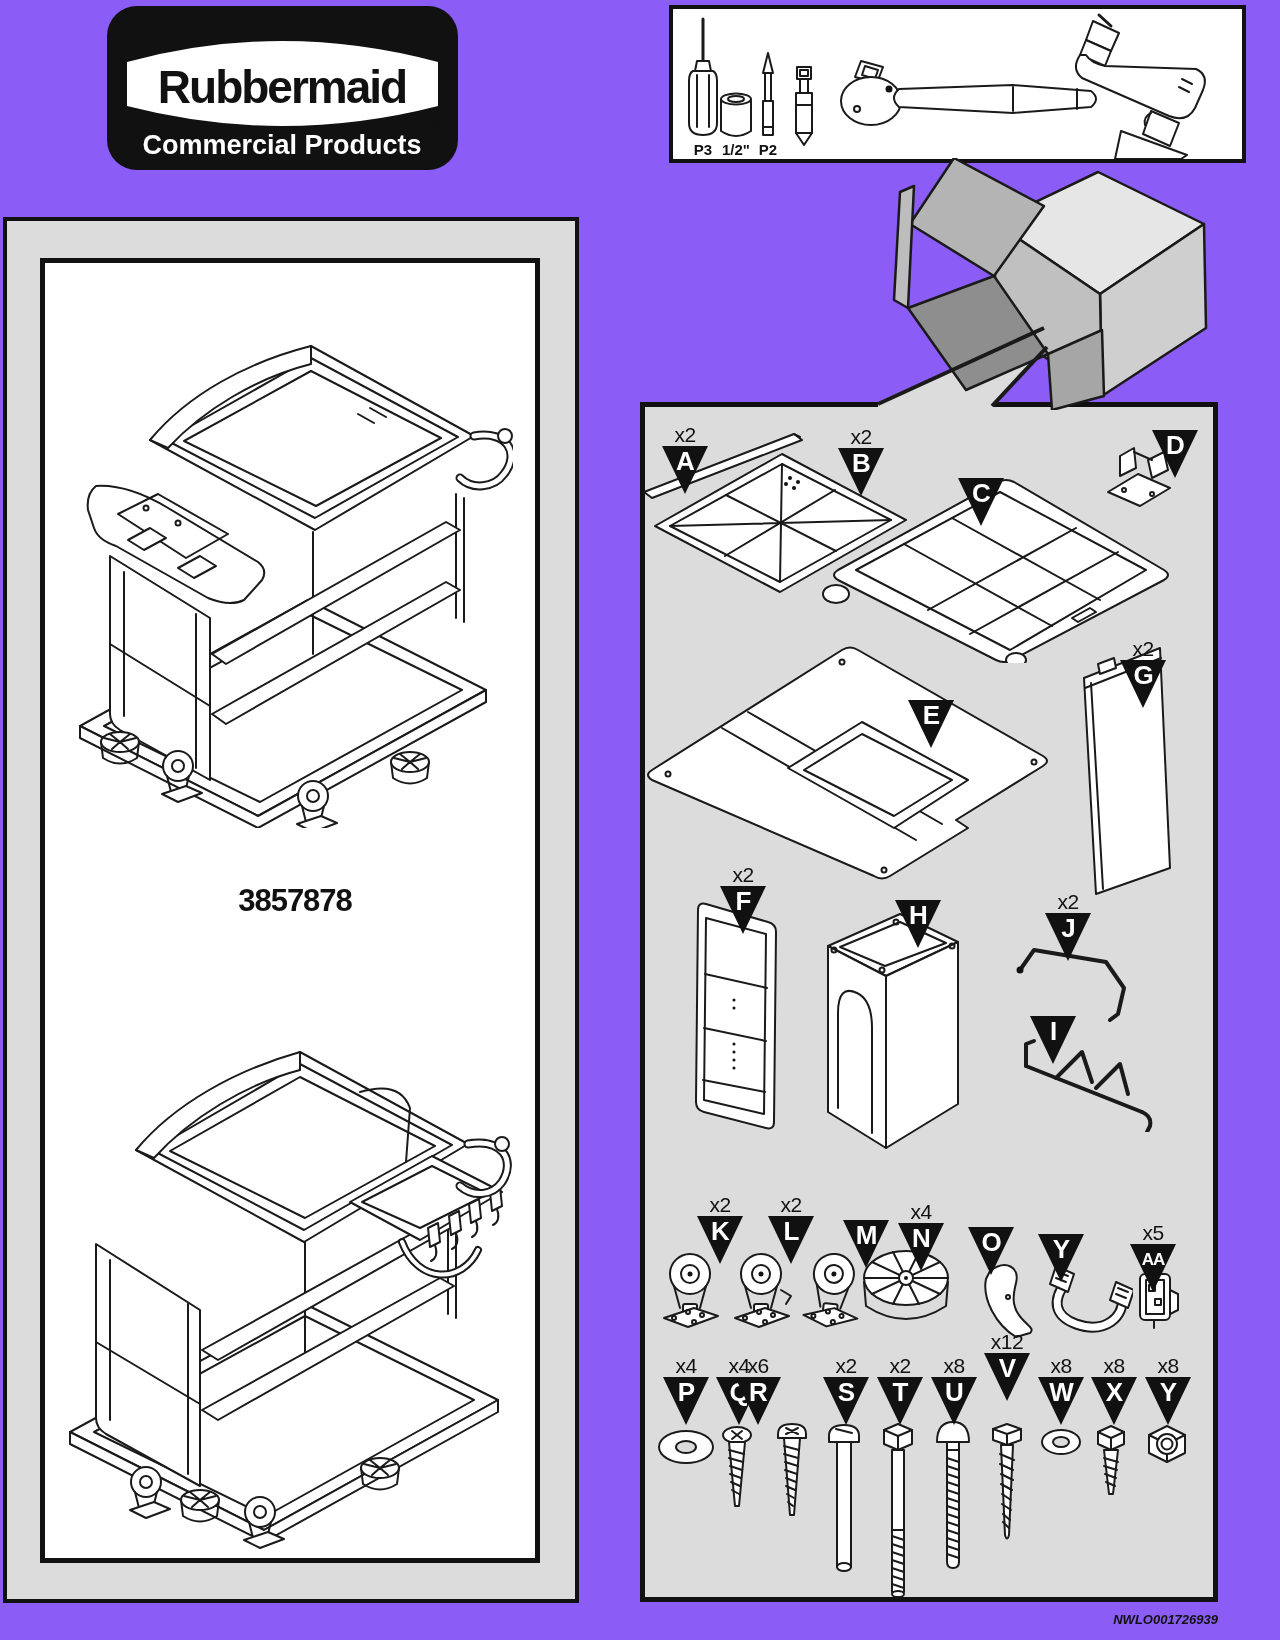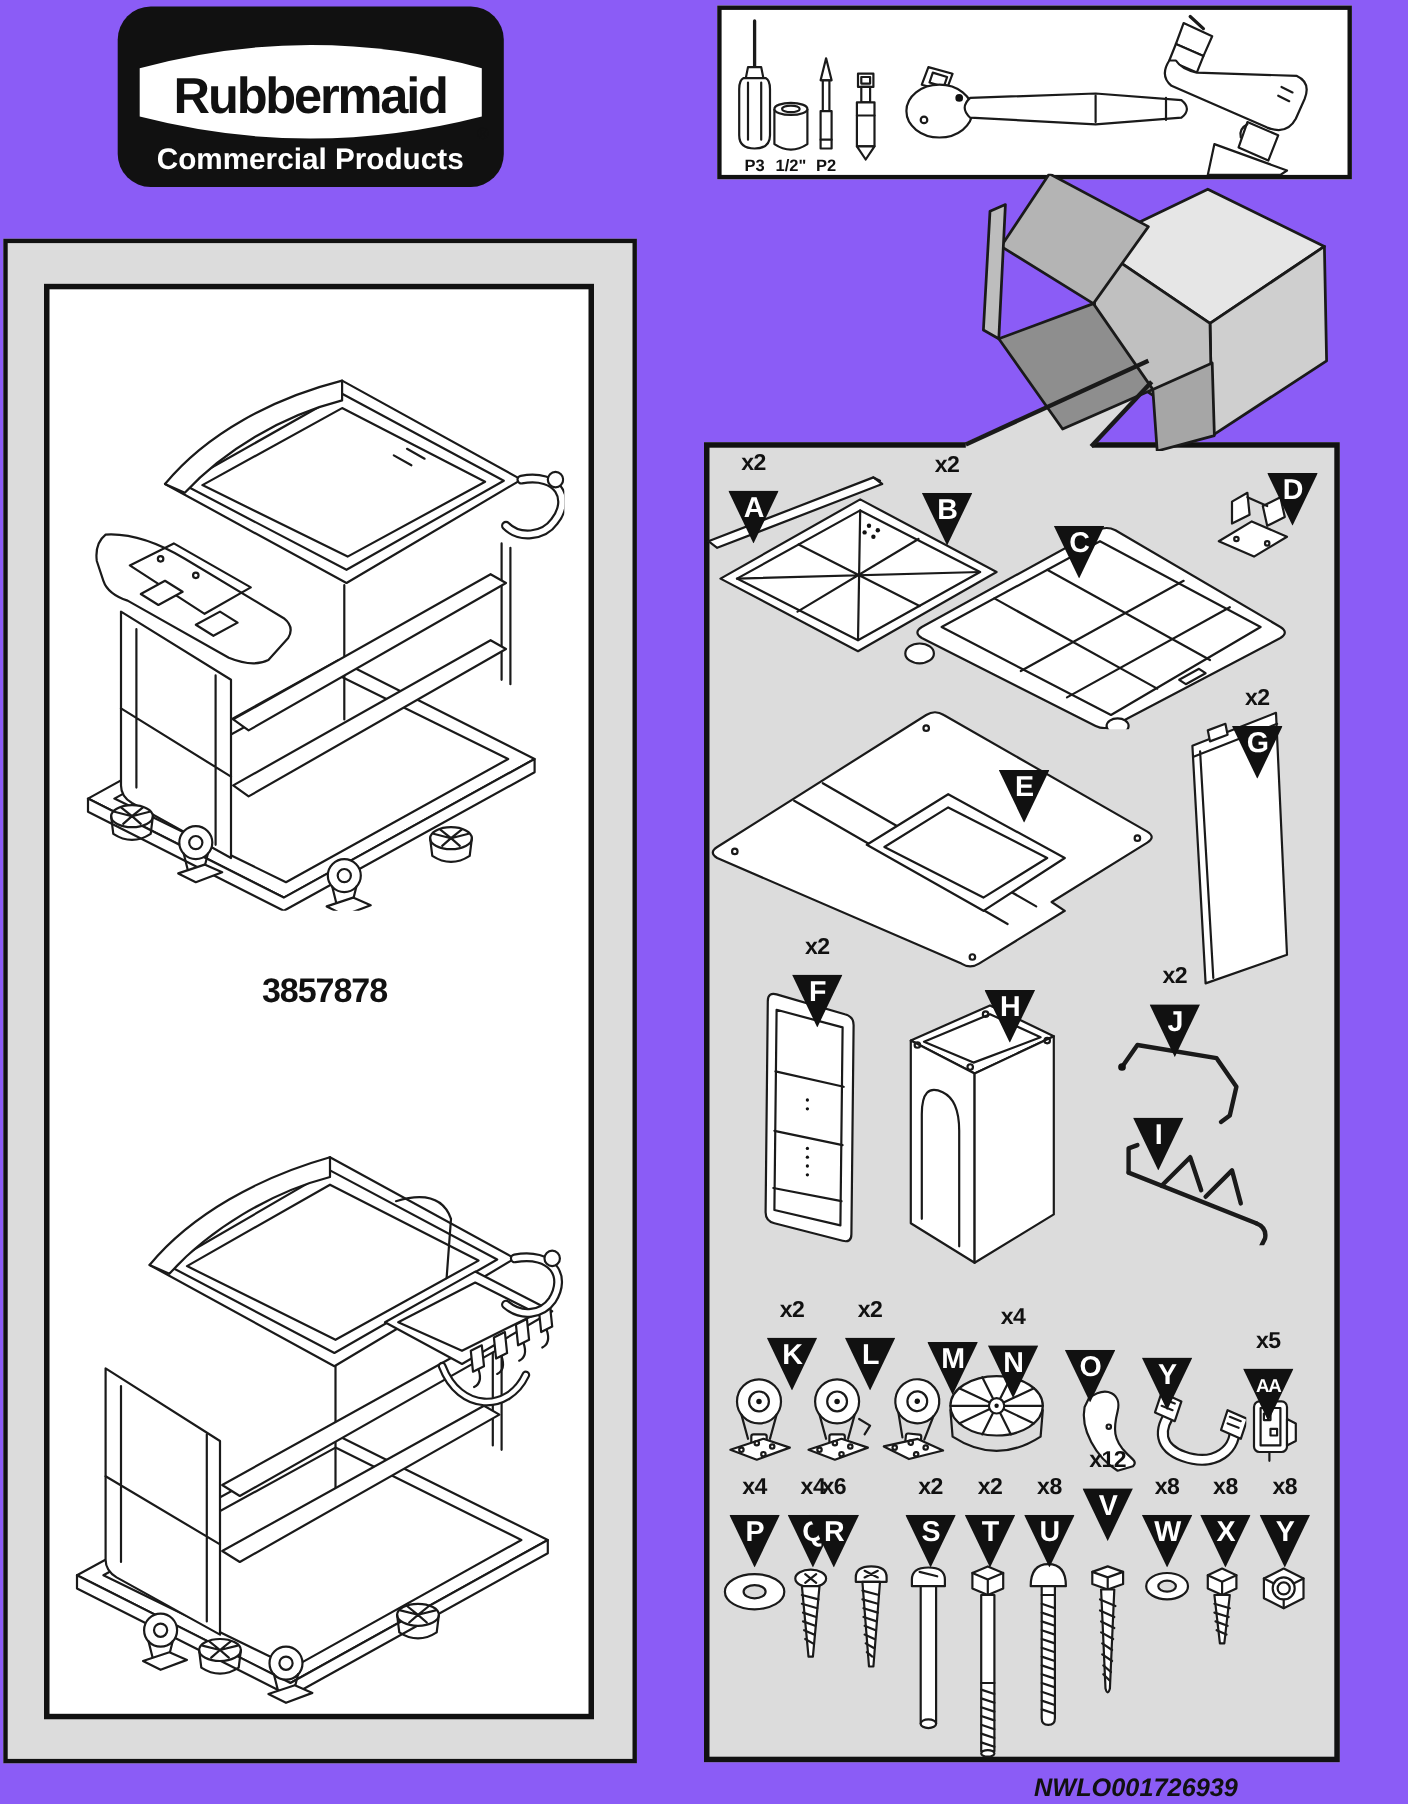--- a/index.html
+++ b/index.html
@@ -1,36 +1,36 @@
 <!DOCTYPE html>
 <html><head>
 <meta charset="utf-8">
 <style>
   html,body{margin:0;padding:0;background:#fff}
   .page{position:relative;width:1280px;height:1640px;background:#8b5cf6;overflow:hidden;
         font-family:"Liberation Sans",sans-serif;color:#111}
   .abs{position:absolute}
   svg{display:block}
   
-  .tools-box{position:absolute;left:652px;top:5px;width:569px;height:150px;border:4px solid #111;background:#fff}
+  .tools-box{position:absolute;left:669px;top:5px;width:569px;height:150px;border:4px solid #111;background:#fff}
   .lp-outer{position:absolute;left:3px;top:217px;width:568px;height:1378px;border:4px solid #111;background:#dcdcdc}
   .lp-inner{position:absolute;left:33px;top:37px;width:490px;height:1295px;border:5px solid #111;background:#fff}
   .parts-box{position:absolute;left:640px;top:402px;width:568px;height:1190px;border:5px solid #111;background:#dcdcdc}
   
   .marker{position:absolute;width:46px;height:48px}
   .tri{width:46px;height:48px;background:#111;-webkit-clip-path:polygon(0 0,100% 0,50% 100%);clip-path:polygon(0 0,100% 0,50% 100%);
        display:flex;justify-content:center;align-items:flex-start}
   .tri span{color:#fff;font-weight:bold;font-size:26px;line-height:1.2;letter-spacing:-1px}
   .tri.wide span{font-size:17px;line-height:1.9;letter-spacing:-1px}
-  .qty{position:absolute;bottom:100%;left:-16px;right:-16px;margin-bottom:15px;text-align:center;
-       font-weight:bold;font-size:21px;letter-spacing:-0.5px;line-height:1}
+  .qty{position:absolute;bottom:100%;left:-16px;right:-16px;margin-bottom:1px;text-align:center;
+       font-weight:normal;font-size:21px;letter-spacing:-0.5px;line-height:1}
   .qty:empty{display:none}
   .model{position:absolute;left:135px;top:620px;width:230px;text-align:center;font-weight:bold;font-size:31px;letter-spacing:-1px}
-  .doc-code{position:absolute;left:940px;top:1612px;width:278px;
-            font-style:italic;font-weight:bold;font-size:23px;letter-spacing:0}
+  .doc-code{position:absolute;left:940px;top:1612px;width:278px;text-align:right;
+            font-style:italic;font-weight:bold;font-size:13px;letter-spacing:0}
   
   .sf{fill:#fff;stroke:#1a1a1a;stroke-width:2;stroke-linejoin:round}
   .s2{fill:none;stroke:#1a1a1a;stroke-width:2;stroke-linecap:round;stroke-linejoin:round}
   .s3{fill:none;stroke:#1a1a1a;stroke-width:3;stroke-linecap:round;stroke-linejoin:round}
   .s4{fill:none;stroke:#1a1a1a;stroke-width:4;stroke-linecap:round;stroke-linejoin:round}
   .sd{fill:#111;stroke:none}
   .hole{fill:#dcdcdc;stroke:#1a1a1a;stroke-width:2}
 </style>
 </head>
 <body>

